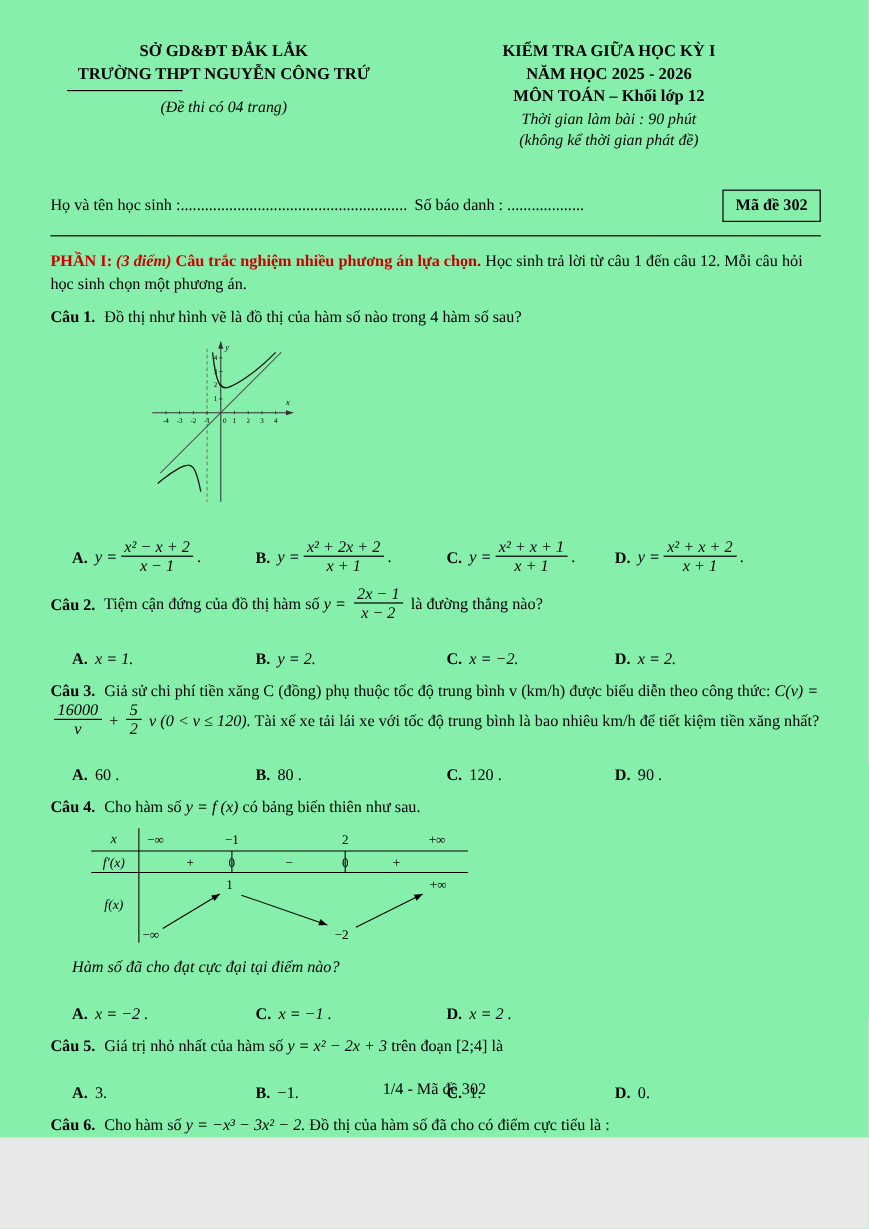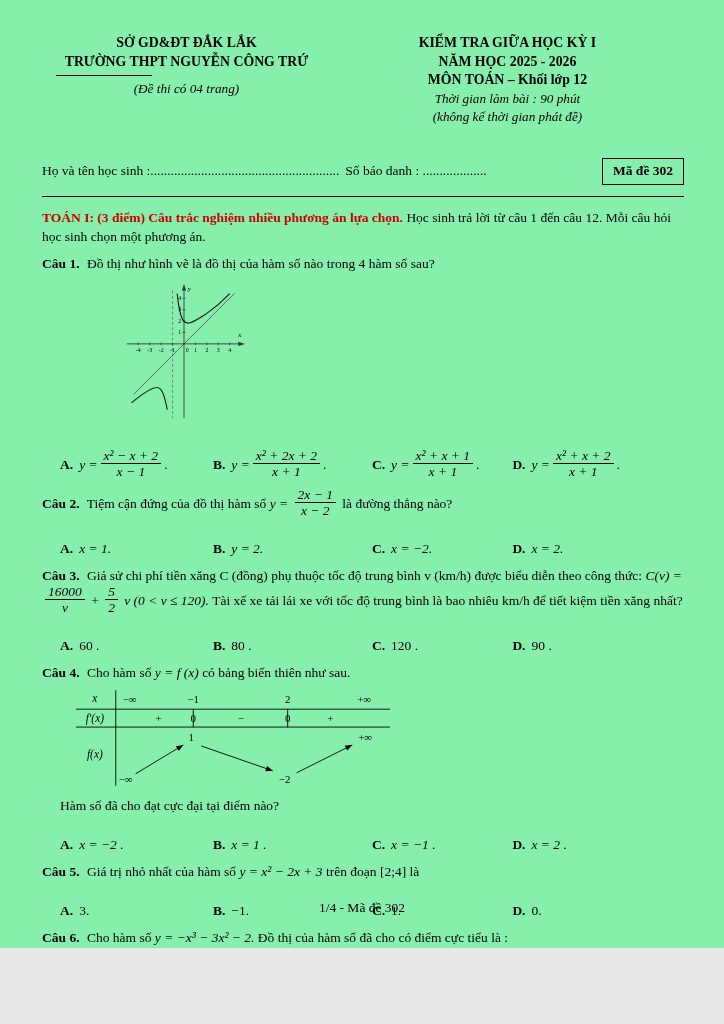--- a/index.html
+++ b/index.html
@@ -15,34 +15,34 @@
   .hdr-right { width:55%; text-align:center; }
   .hline { font-weight:bold; font-size:13.8px; line-height:1.35; }
   .hitalic { font-style:italic; font-size:13.2px; line-height:1.35; }
   .short-rule { width:96px; border-top:1.2px solid #000; margin:4px 0 4px 14px; height:0; }
   .student { display:flex; align-items:center; margin-top:32px; }
   .student .idlbl { margin-left:6px; }
   .codebox { border:1.7px solid #000; padding:3px 10px 4px; font-weight:bold; margin-left:auto; white-space:nowrap; }
   .rule { border:none; border-top:1.6px solid #000; margin-top:11px; }
   .part1 { margin-top:12px; }
   .red { color:#cc0000; font-weight:bold; }
-  .redi { color:#cc0000; font-weight:bold; }
+  .redi { color:#cc0000; font-weight:bold; font-style:italic; }
   .q { margin-top:8px; }
   .qlbl { font-weight:bold; margin-right:4px; }
   .mvar { font-style:italic; }
   .opts { display:grid; grid-template-columns:24.5% 25.5% 22.5% 27.5%; padding-left:18px; margin-top:20px; align-items:center; }
   .opt { white-space:nowrap; }
   .olbl { font-weight:bold; margin-right:6px; }
   .math .otext { font-style:italic; }
   .frac { display:inline-block; vertical-align:middle; text-align:center; line-height:1.12; font-style:italic; margin:0 3px; position:relative; top:-2px; }
   .fnum { display:block; border-bottom:1px solid #000; padding:0 3px; }
   .fden { display:block; padding:0 3px; }
   .fig { margin:5px 0 3px 42px; }
   .fig2 { margin:5px 0 3px 32px; }
-  .subq { margin-top:3px; padding-left:18px; }
+  .subq { margin-top:3px; padding-left:18px;font-style:italic; }
   .footer { position:absolute; bottom:30px; left:0; width:100%; text-align:center; }
   svg text { font-family:"Liberation Serif", serif; }
 </style>
 </head>
 <body>
 
 <div class="page">
 
   <div class="hdr">
     <div class="hdr-left">
@@ -62,21 +62,21 @@
 
   <div class="student">
     <span>Họ và tên học sinh :........................................................</span>
     <span class="idlbl">Số báo danh : ...................</span>
     <span class="codebox">Mã đề 302</span>
   </div>
 
   <hr class="rule">
 
   <p class="part1">
-    <span class="red">TOÁN I:</span>
+    <span class="red">PHẦN I:</span>
     <span class="redi">(3 điểm)</span>
     <span class="red">Câu trắc nghiệm nhiều phương án lựa chọn.</span>
     <span>Học sinh trả lời từ câu 1 đến câu 12. Mỗi câu hỏi học sinh chọn một phương án.</span>
   </p>
 
   <p class="q">
     <span class="qlbl">Câu 1.</span>
     <span>Đồ thị như hình vẽ là đồ thị của hàm số nào trong 4 hàm số sau?</span>
   </p>
   <div class="fig">
@@ -219,21 +219,20 @@
       <g fill="#000">
         <polygon points="0,0 -7,2.8 -7,-2.8" transform="translate(110,57) rotate(-31.1)"></polygon>
         <polygon points="0,0 -7,2.8 -7,-2.8" transform="translate(200,83) rotate(19.2)"></polygon>
         <polygon points="0,0 -7,2.8 -7,-2.8" transform="translate(280,57) rotate(-26.6)"></polygon>
       </g>
     </svg>
   </div>
   <p class="subq">Hàm số đã cho đạt cực đại tại điểm nào?</p>
   <div class="opts math">
     <span class="opt"><b class="olbl">A.</b><span class="otext">x = −2 .</span></span>
-    <span class="opt"><b class="olbl">B.</b><span class="otext">x = 1 .</span></span>
     <span class="opt"><b class="olbl">C.</b><span class="otext">x = −1 .</span></span>
     <span class="opt"><b class="olbl">D.</b><span class="otext">x = 2 .</span></span>
   </div>
 
   <p class="q">
     <span class="qlbl">Câu 5.</span>
     <span>Giá trị nhỏ nhất của hàm số</span>
     <span class="mvar">y = x² − 2x + 3</span>
     <span>trên đoạn</span>
     <span>[2;4]</span>

